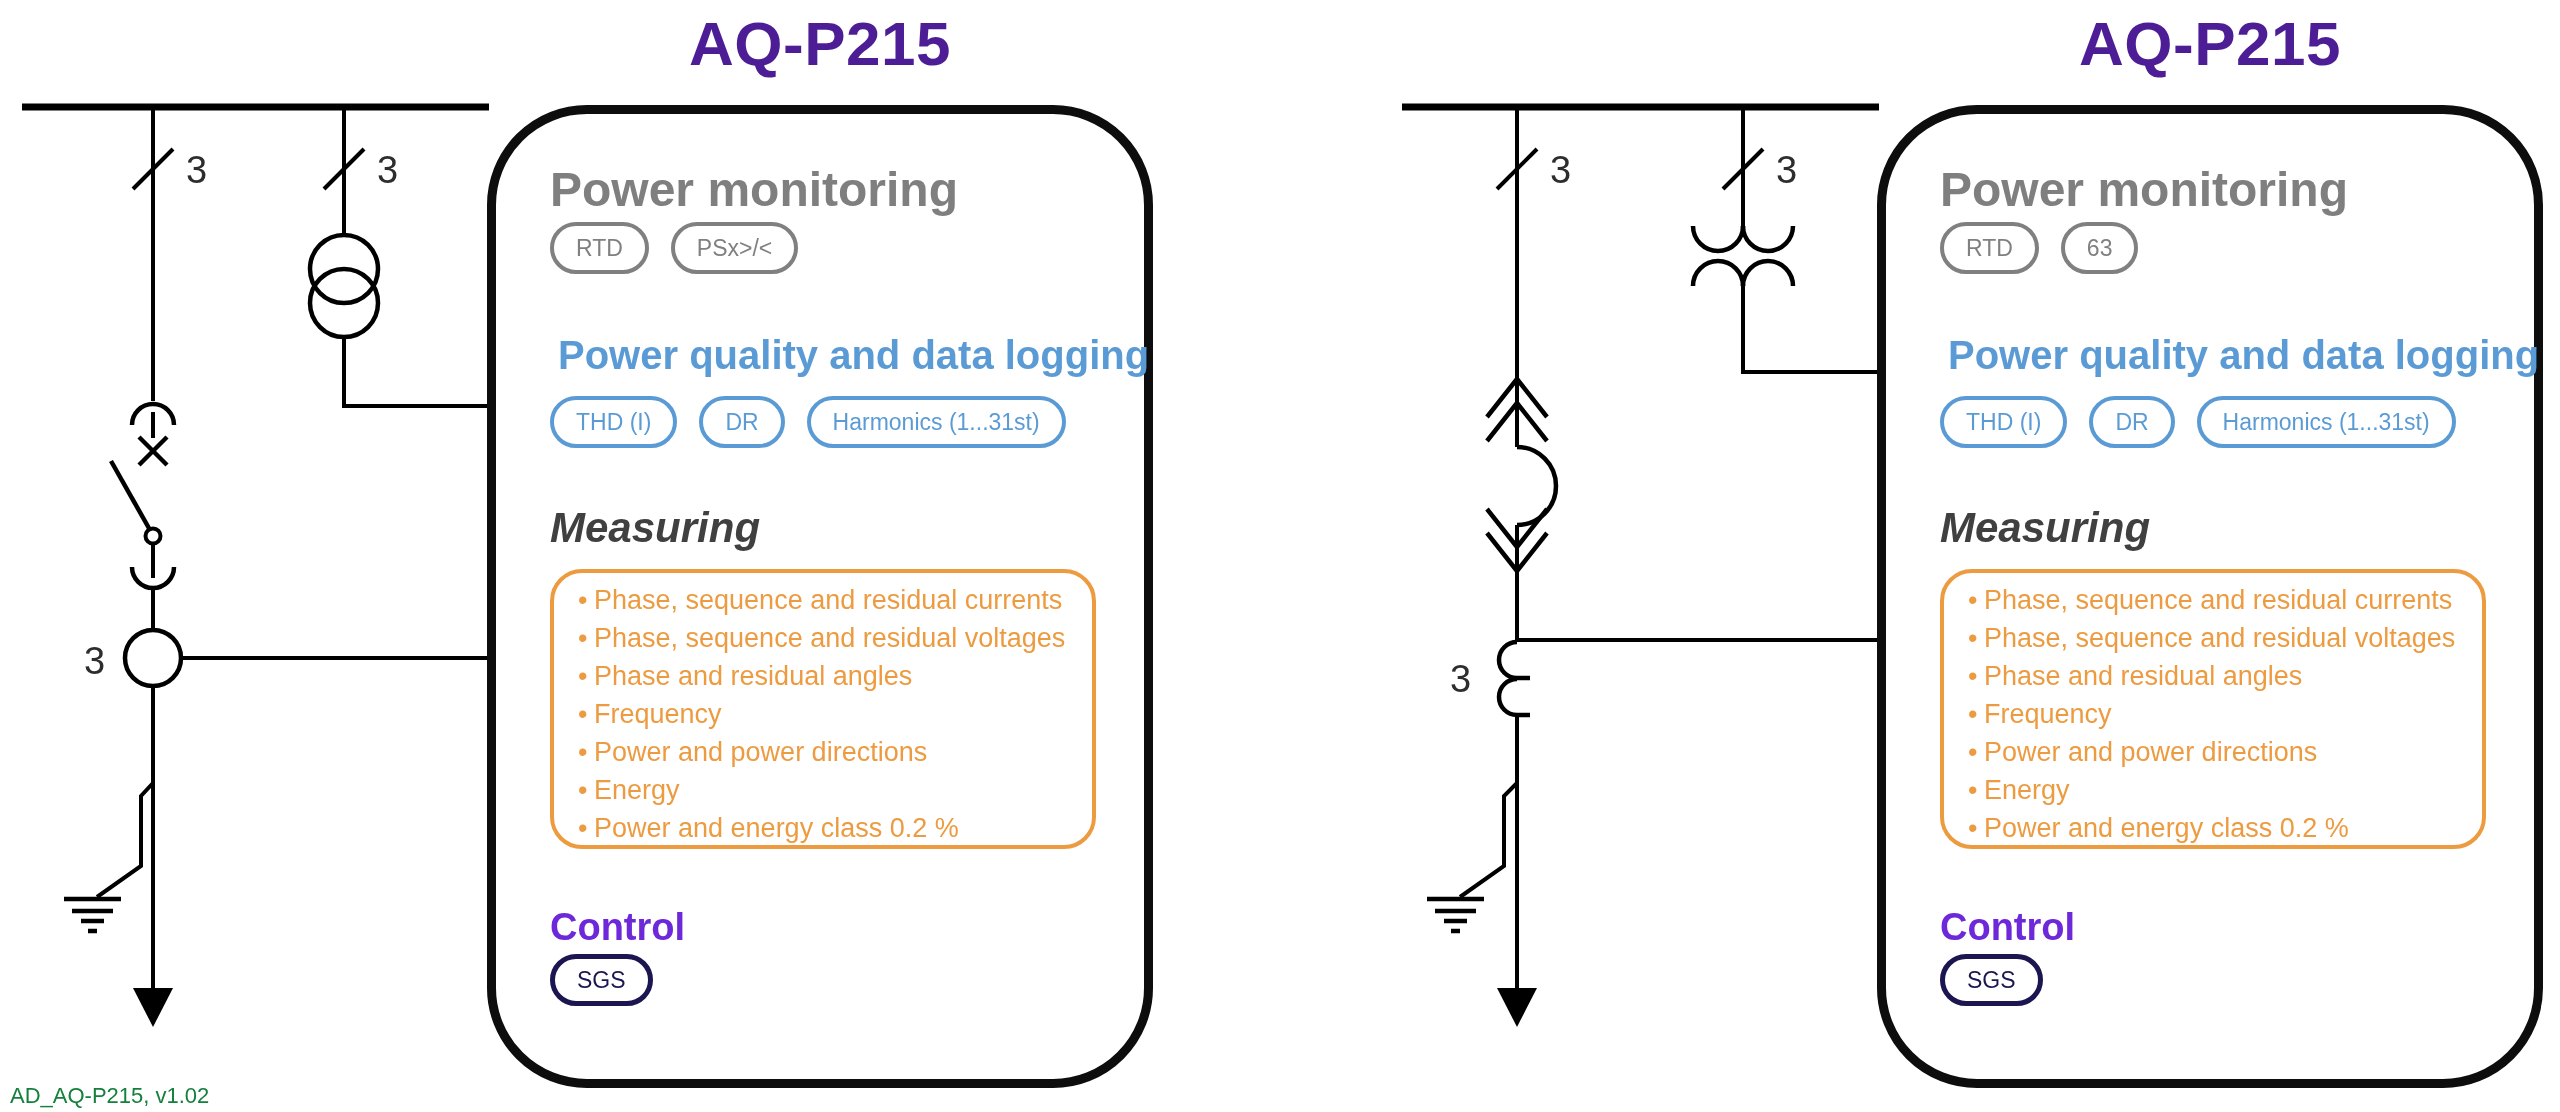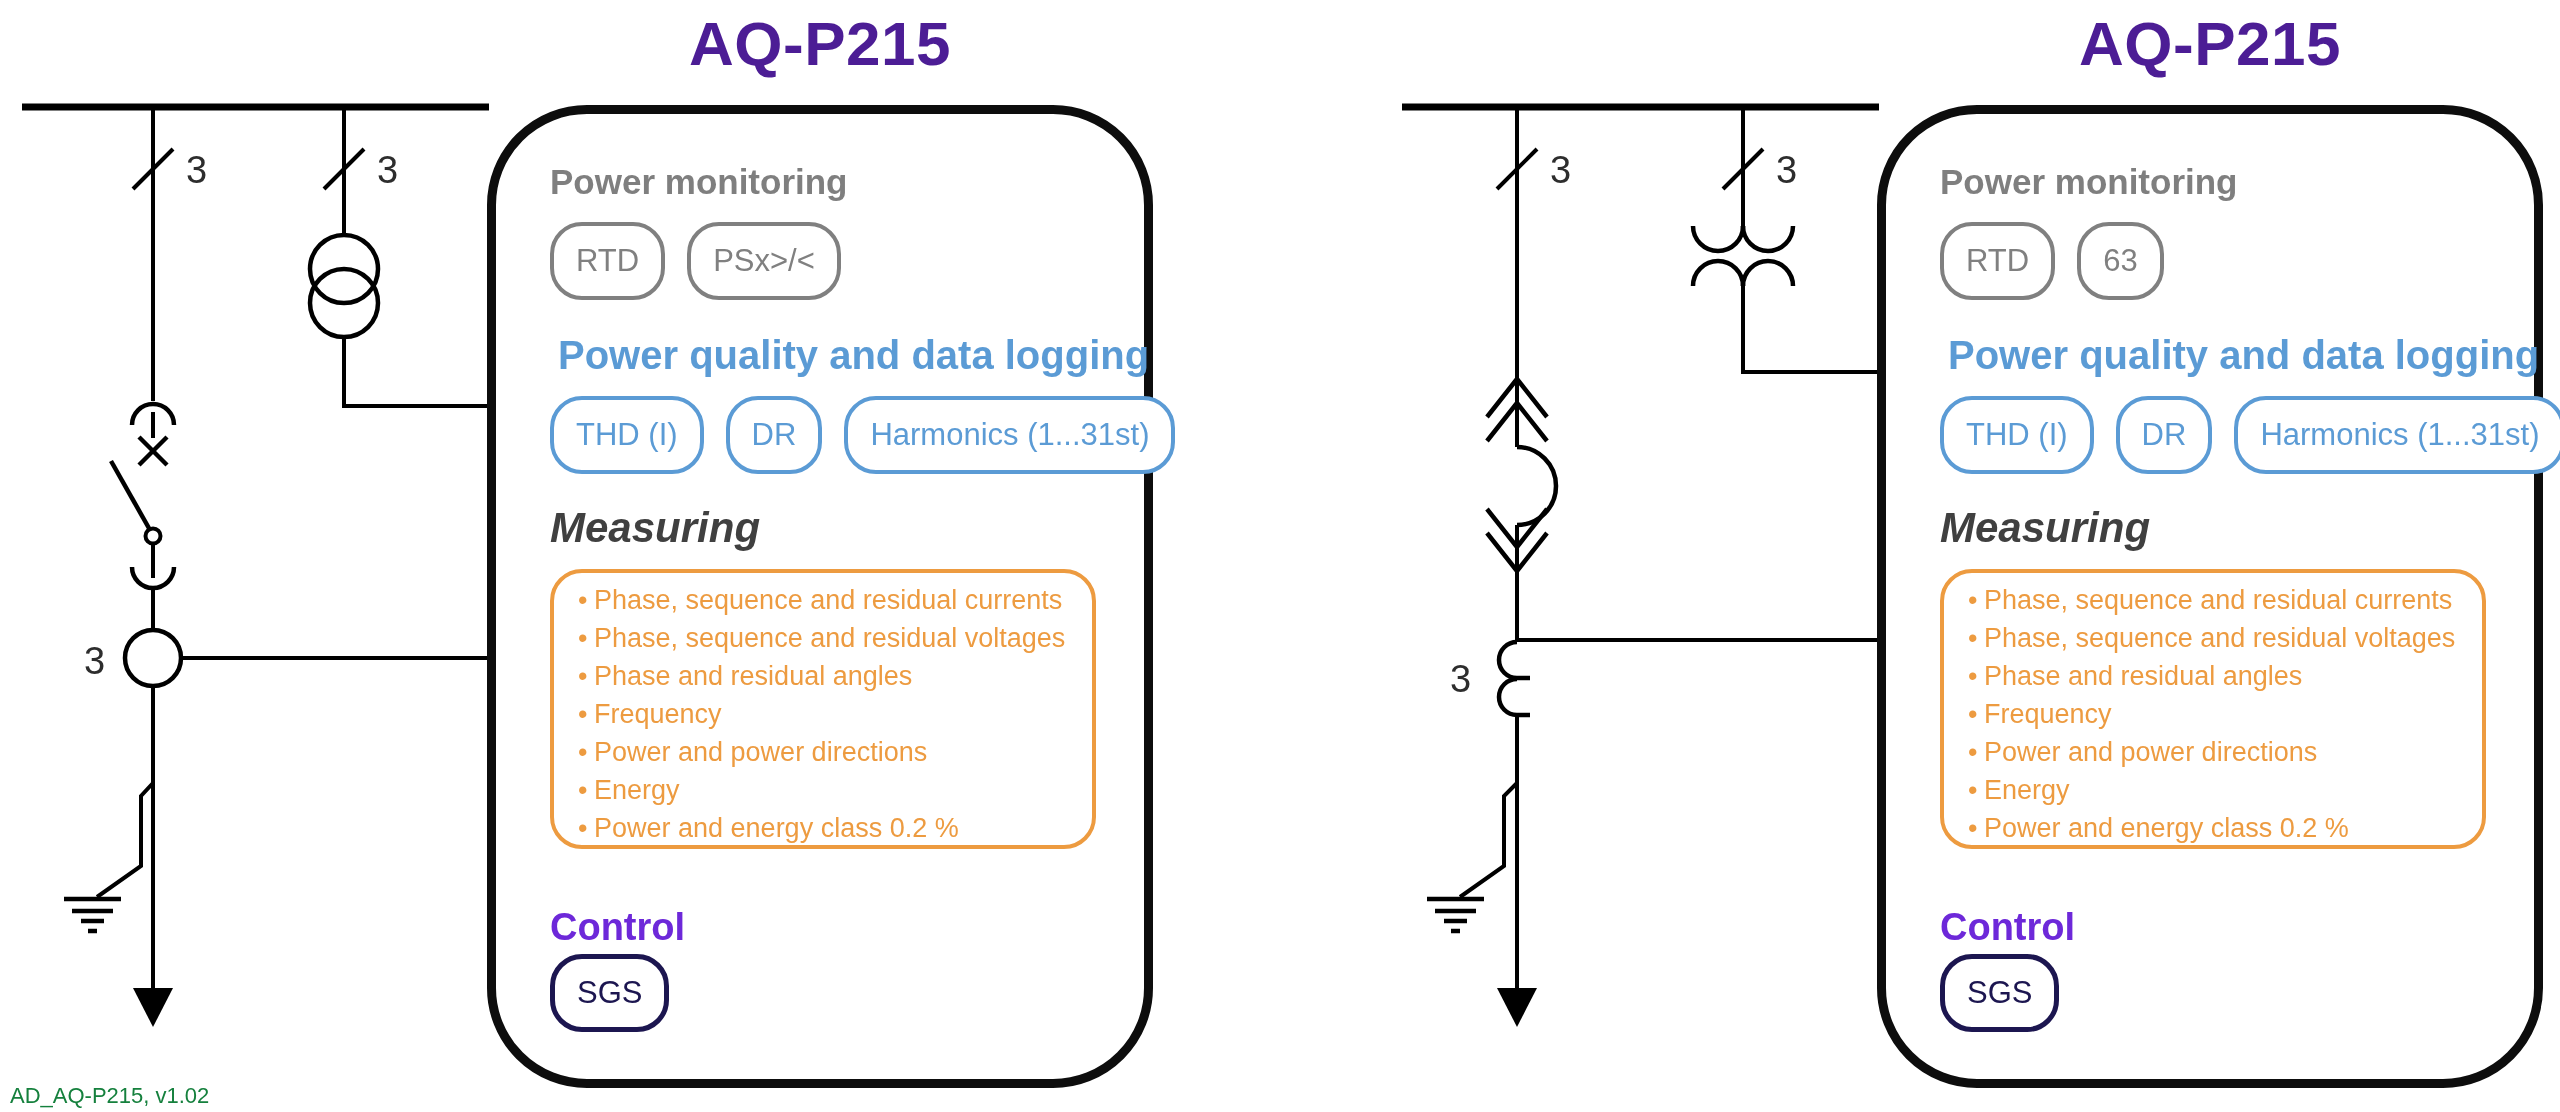--- a/index.html
+++ b/index.html
@@ -16,31 +16,31 @@
   .panel-title{
     position:absolute;top:8px;width:666px;text-align:center;
     font-size:62px;font-weight:bold;color:#4c1d95;letter-spacing:0.5px;
   }
   .aq-box{
     position:absolute;top:105px;width:666px;height:983px;background:#fff;
     border:9px solid #0d0d0d;border-radius:100px;box-sizing:border-box;
   }
   .sec{position:absolute;left:54px;}
   .sec-h{font-weight:bold;line-height:1.15;white-space:nowrap;}
-  .h-gray{color:#7f7f7f;font-size:35px;top:48px;}
+  .h-gray{color:#7f7f7f;font-size:48px;top:48px;}
   .h-blue{color:#5b9bd5;font-size:40px;top:218px;margin-left:8px;}
   .h-orange{color:#404040;font-size:42px;top:390px;font-style:italic;}
   .h-navy{color:#6d28d9;font-size:38px;top:792px;}
   .pill-row{display:flex;gap:22px;align-items:center;}
   .row-pm{top:108px;}
   .row-pq{top:282px;}
   .row-ct{top:840px;}
   .pill{
     display:inline-flex;align-items:center;justify-content:center;
-    height:78px;padding:0 22px;border-radius:32px;font-size:31px;
+    height:52px;padding:0 22px;border-radius:32px;font-size:23px;
     box-sizing:border-box;white-space:nowrap;background:#fff;
   }
   .pill-gray{border:4.5px solid #808080;color:#808080;}
   .pill-blue{border:4.5px solid #5b9bd5;color:#5b9bd5;}
   .pill-navy{border:5px solid #1c1650;color:#1c1650;}
   .measure-box{
     top:455px;width:546px;height:280px;box-sizing:border-box;
     border:4.5px solid #ed9b40;border-radius:32px;
     margin:0;padding:8px 10px 0 0;list-style:none;
   }

